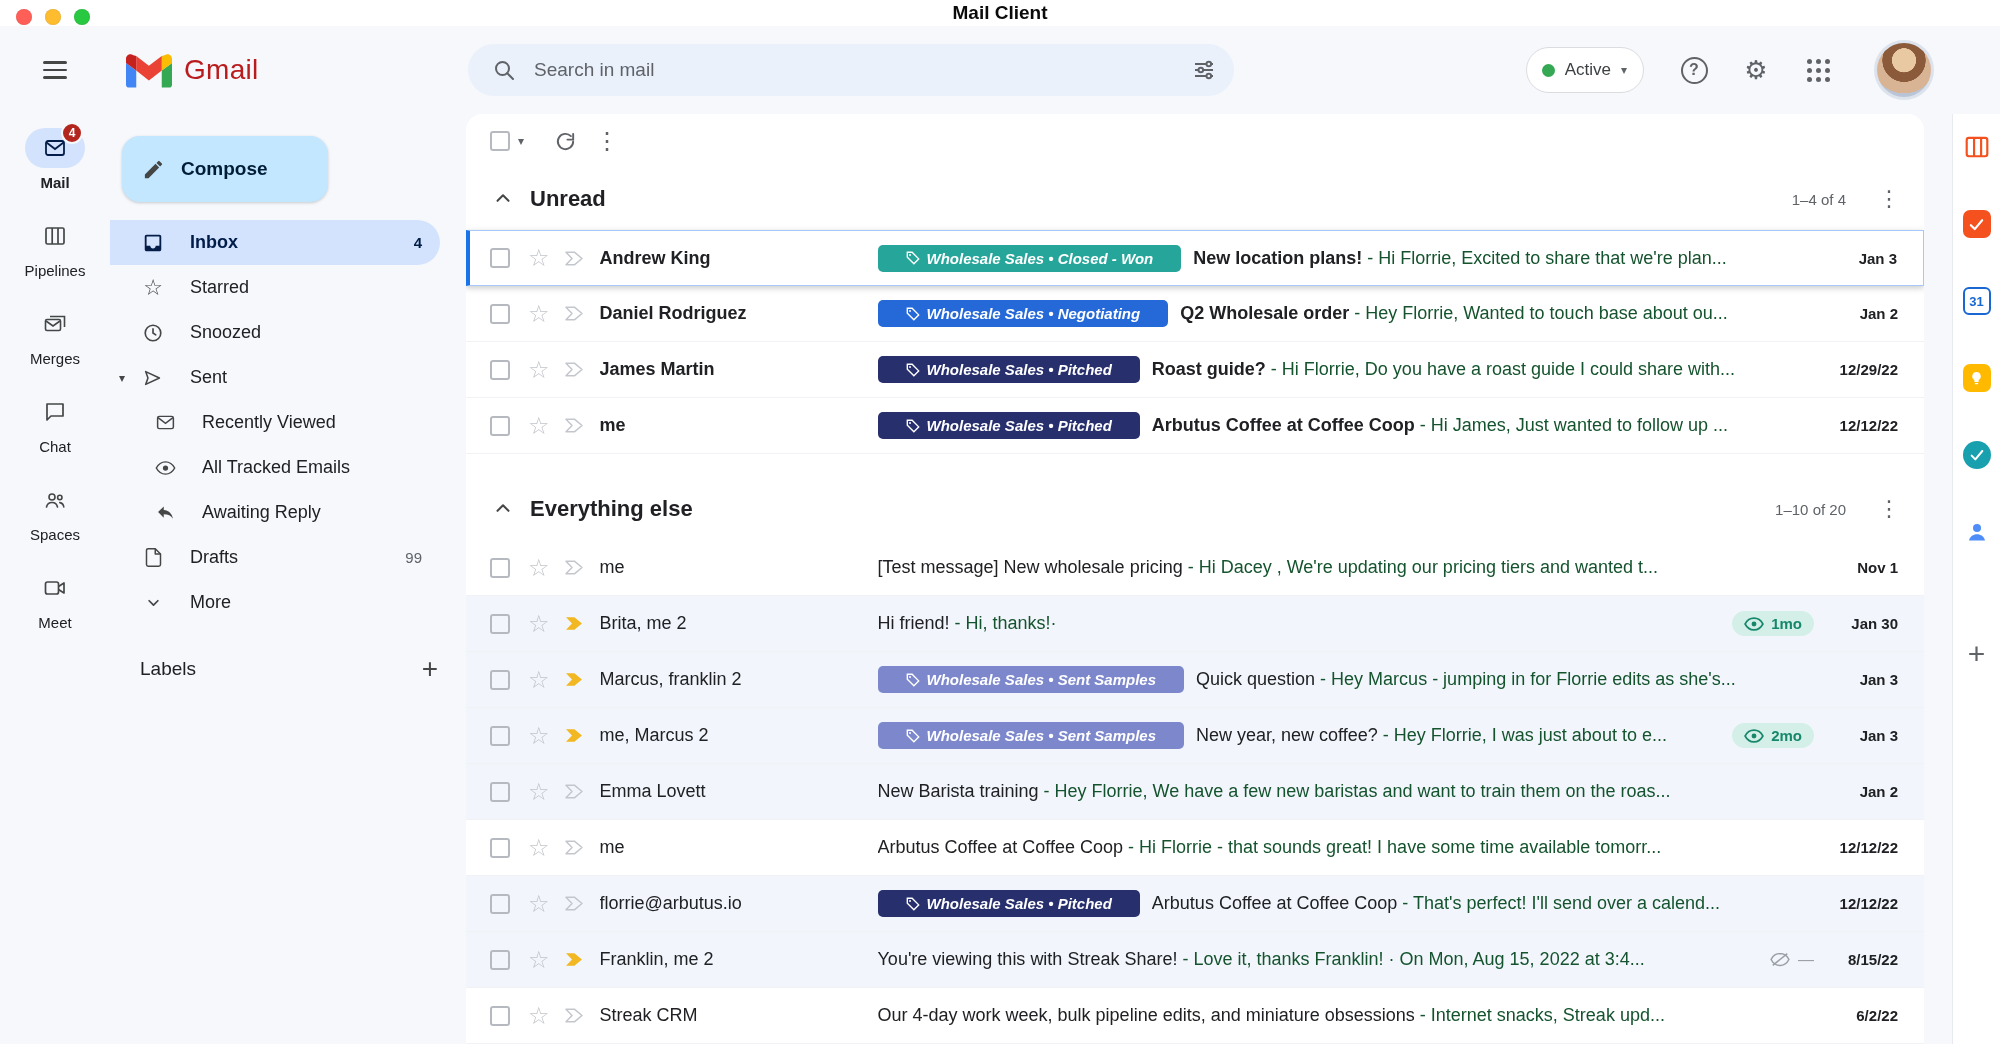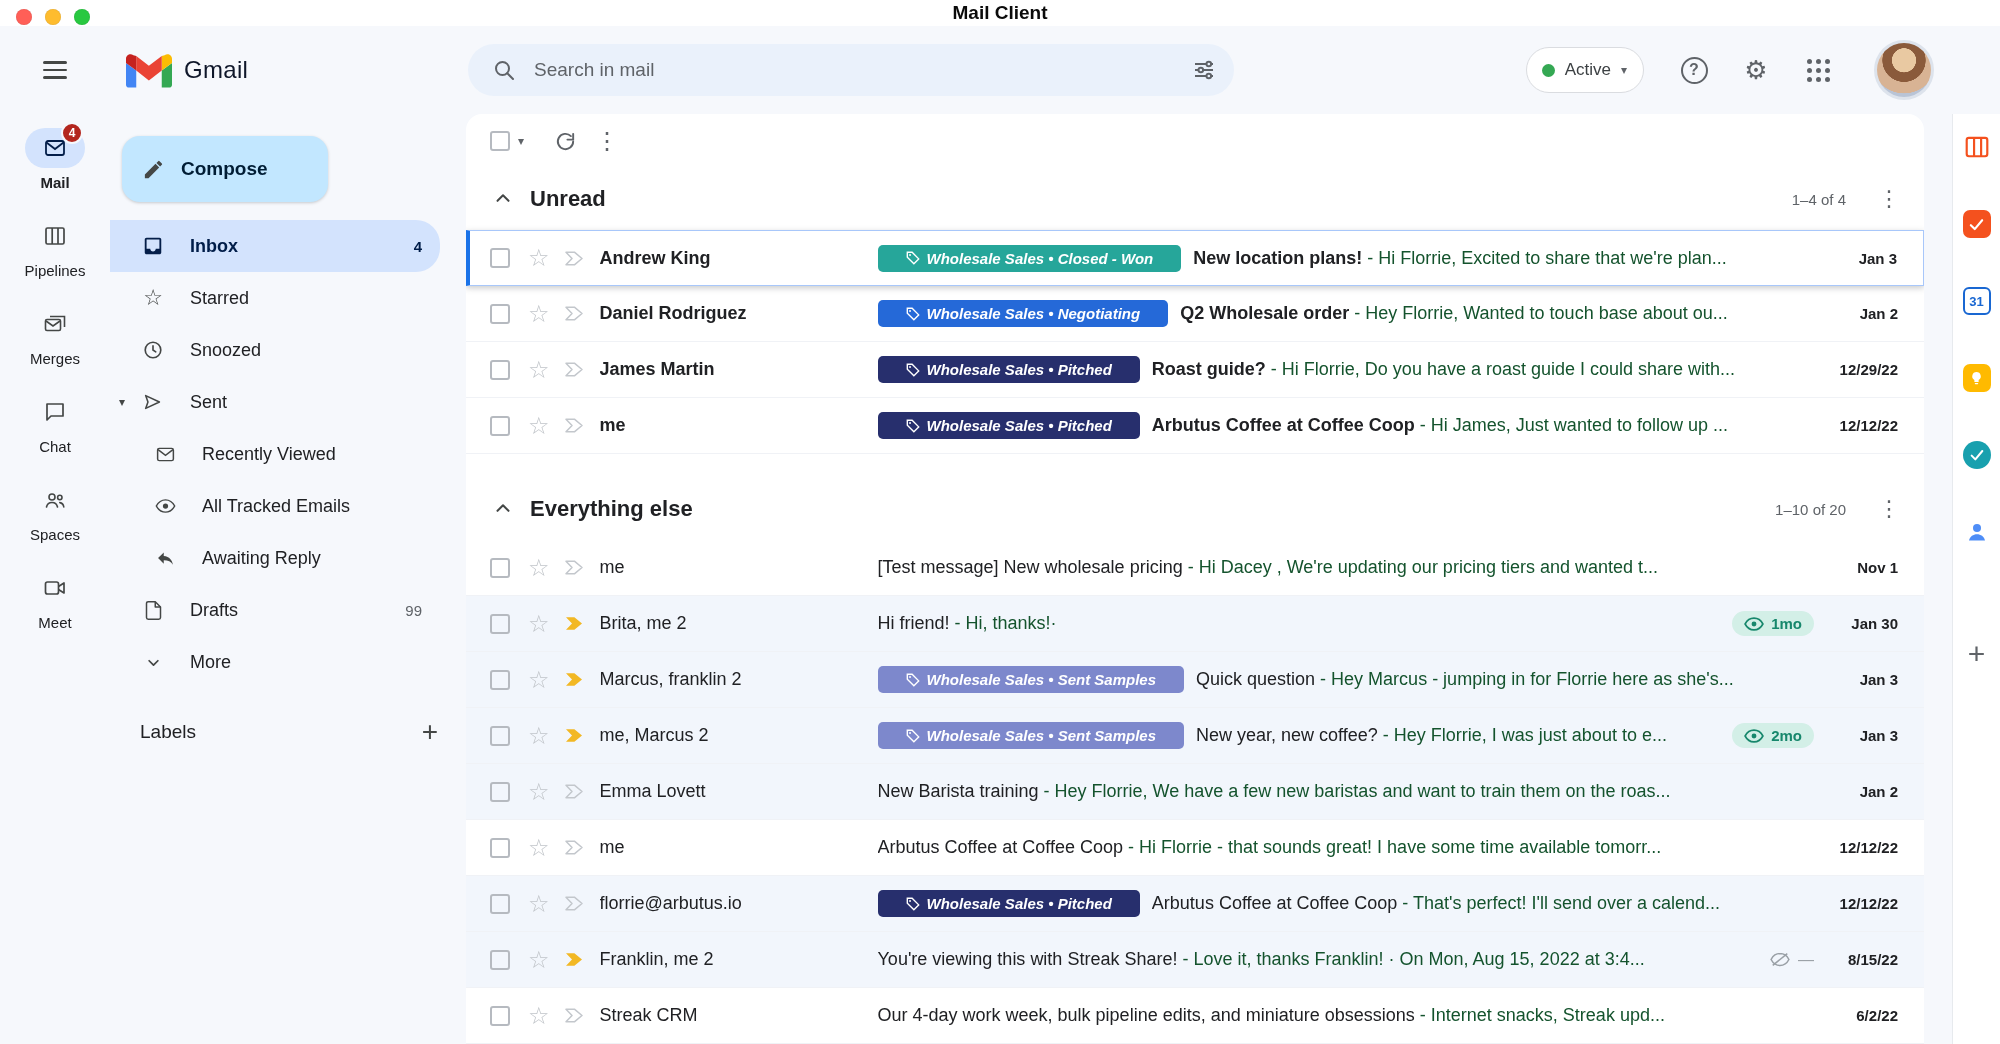--- a/index.html
+++ b/index.html
@@ -11,21 +11,21 @@
   .lights { display:flex; gap:13px; margin-left:16px; margin-top:8px; }
   .light { width:16px; height:16px; border-radius:50%; box-shadow:inset 0 0 1px rgba(0,0,0,.25); }
   .win-title { position:absolute; left:0; right:0; top:2px; text-align:center; font-size:19px; font-weight:700; color:#0b0b0b; }
 
   
   .header { height:88px; display:flex; align-items:center; background:#f6f8fc; padding-right:66px; }
   .h-rail { width:110px; flex:none; display:flex; justify-content:center; }
   .hamburger { width:48px; height:48px; border-radius:50%; display:flex; flex-direction:column; justify-content:center; align-items:center; gap:5px; cursor:pointer; }
   .hamburger i { width:24px; height:2.5px; background:#444746; border-radius:2px; }
   .h-brand { width:350px; flex:none; display:flex; align-items:center; gap:12px; padding-left:16px; }
-  .brand-text { font-size:24px; color:#0f172a; letter-spacing:.3px; }
+  .brand-text { font-size:28px; color:#b91c1c; letter-spacing:.3px; }
   .searchbar { width:766px; height:52px; flex:none; background:#eaf1fb; border-radius:26px; display:flex; align-items:center; padding:0 8px 0 14px; margin-left:8px; }
   .round-btn { width:44px; height:44px; border-radius:50%; display:flex; align-items:center; justify-content:center; flex:none; }
   .searchbar input { flex:1; border:none; outline:none; background:transparent; font-size:19px; font-family:inherit; color:#202124; padding-left:8px; }
   .searchbar input::placeholder { color:#5f6368; opacity:1; }
   .h-spacer { flex:1; }
   .status-pill { height:46px; background:#fff; border:1px solid #dadce0; border-radius:24px; display:flex; align-items:center; gap:10px; padding:0 16px 0 15px; font-size:17px; font-weight:500; color:#3c4043; cursor:pointer; }
   .status-dot { width:13px; height:13px; border-radius:50%; }
   .caret { font-size:12px; color:#5f6368; }
   .h-icons { display:flex; align-items:center; gap:18px; margin-left:28px; }
   .icon-btn { width:44px; height:44px; border-radius:50%; display:flex; align-items:center; justify-content:center; font-size:26px; color:#5f6368; cursor:pointer; }
@@ -44,21 +44,21 @@
   .rail-item { display:flex; flex-direction:column; align-items:center; gap:6px; font-size:15px; color:#202124; cursor:pointer; }
   .rail-item.active { font-weight:700; }
   .rail-pill { width:60px; height:40px; border-radius:20px; display:flex; align-items:center; justify-content:center; position:relative; color:#444746; }
   .rail-item.active .rail-pill { background:#d3e3fd; color:#041e49; }
   .rail-badge { position:absolute; top:-6px; right:2px; min-width:22px; height:22px; border-radius:11px; background:#b3261e; color:#fff; font-size:12px; font-weight:700; display:flex; align-items:center; justify-content:center; border:2px solid #f6f8fc; }
 
   
   .sidebar { width:350px; flex:none; padding-top:8px; }
   .compose-btn { width:206px; height:66px; background:#c2e7ff; border-radius:18px; display:flex; align-items:center; gap:16px; padding:0 20px; margin:14px 0 18px 12px; font-size:19px; font-weight:600; color:#001d35; box-shadow:0 1px 3px rgba(60,64,67,.25); cursor:pointer; }
   .nav { display:flex; flex-direction:column; }
-  .nav-item { height:52px; display:flex; align-items:center; padding:0 18px 0 30px; margin-right:20px; border-radius:0 24px 24px 0; font-size:18px; color:#202124; position:relative; cursor:pointer; }
+  .nav-item { height:45px; display:flex; align-items:center; padding:0 18px 0 30px; margin-right:20px; border-radius:0 24px 24px 0; font-size:18px; color:#202124; position:relative; cursor:pointer; }
   .nav-item.active { background:#d3e3fd; font-weight:700; color:#001d49; }
   .nav-item.indent { padding-left:42px; }
   .nav-icon { width:26px; height:26px; margin-right:24px; display:flex; align-items:center; justify-content:center; color:#444746; font-size:22px; flex:none; }
   .nav-label { flex:1; white-space:nowrap; overflow:hidden; }
   .nav-count { font-size:15px; color:#5f6368; }
   .nav-item.active .nav-count { font-weight:700; color:#001d49; }
   .twisty { position:absolute; left:9px; font-size:12px; color:#444746; }
   .labels-head { display:flex; align-items:center; margin:30px 22px 0 30px; font-size:19px; font-weight:500; color:#202124; }
   .labels-add { margin-left:auto; font-size:28px; font-weight:400; color:#444746; cursor:pointer; line-height:1; }
 
@@ -515,21 +515,21 @@
             </svg>
           </span>
         <span class="sender">Marcus, franklin 2</span>
         <span class="badge" style="background-color: rgb(125, 136, 204);">
           <svg width="14" height="14" viewBox="0 0 16 16">
               <path d="M1.5 7V1.5H7L14.5 9 9 14.5 1.5 7z" fill="none" stroke="#fff" stroke-width="1.6"></path>
               <circle cx="4.6" cy="4.6" r="1.1" fill="#fff"></circle>
             </svg>
           <span>Wholesale Sales • Sent Samples</span>
         </span>
-        <span class="subjwrap"><span class="subject">Quick question</span><span class="snippet">- Hey Marcus - jumping in for Florrie here as she's...</span></span>
+        <span class="subjwrap"><span class="subject">Quick question</span><span class="snippet">- Hey Marcus - jumping in for Florrie edits as she's...</span></span>
         <span class="right-meta">
             <span class="date">Jan 3</span>
           </span>
       </div>
 
       <div class="row shaded">
         <span class="cb"></span>
         <span class="star">☆</span>
         <span class="imp">
             <svg width="20" height="17" viewBox="0 0 20 17">

